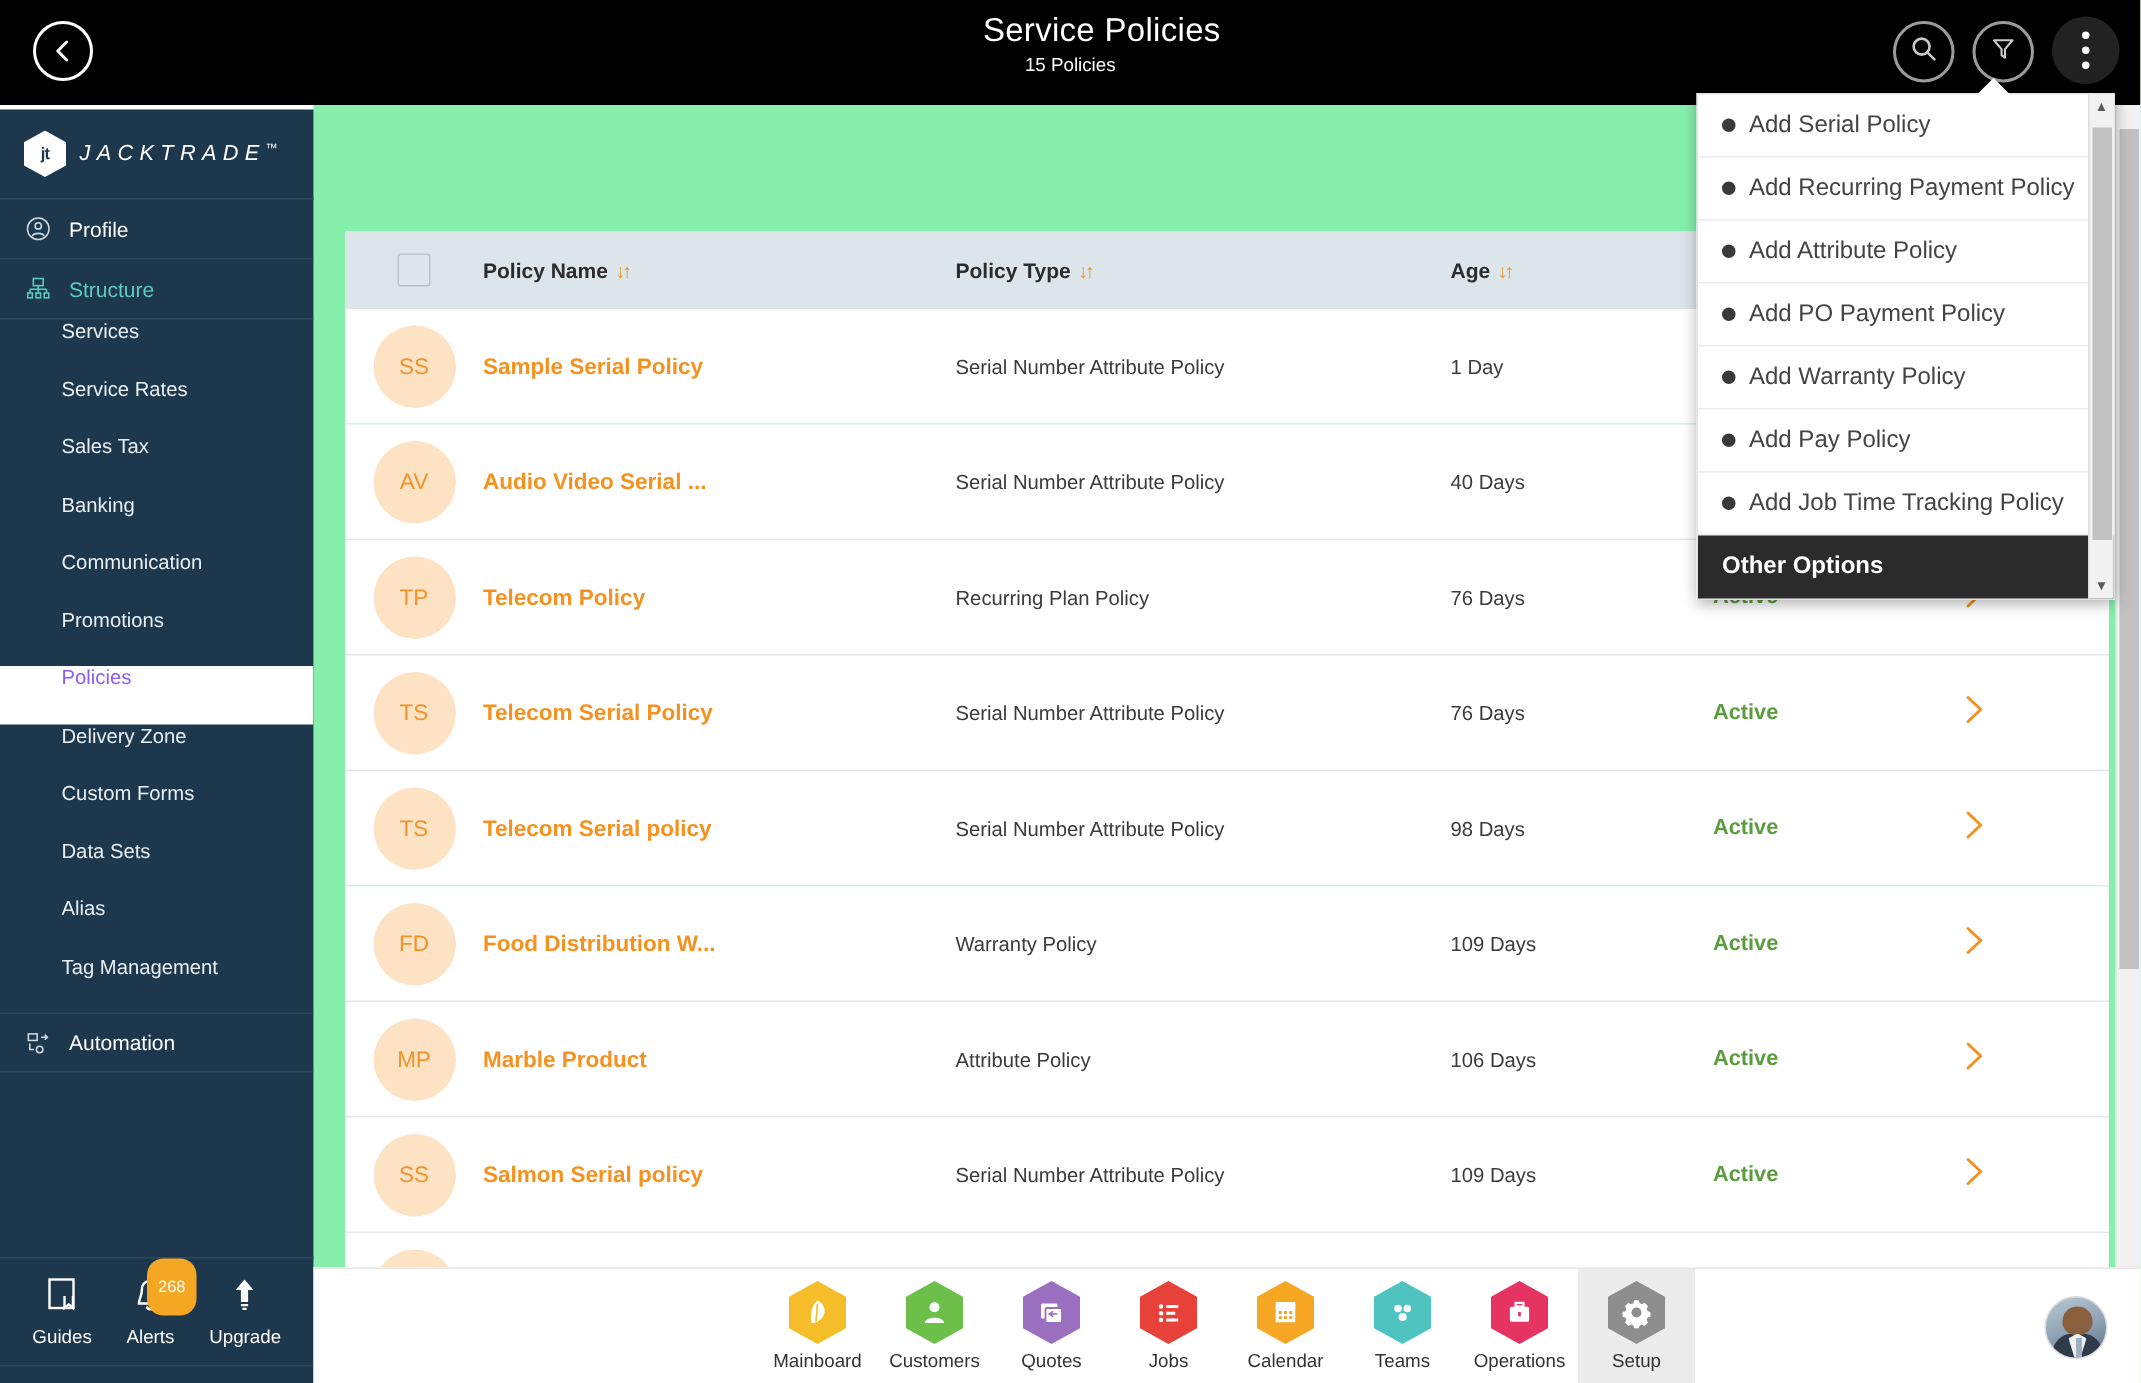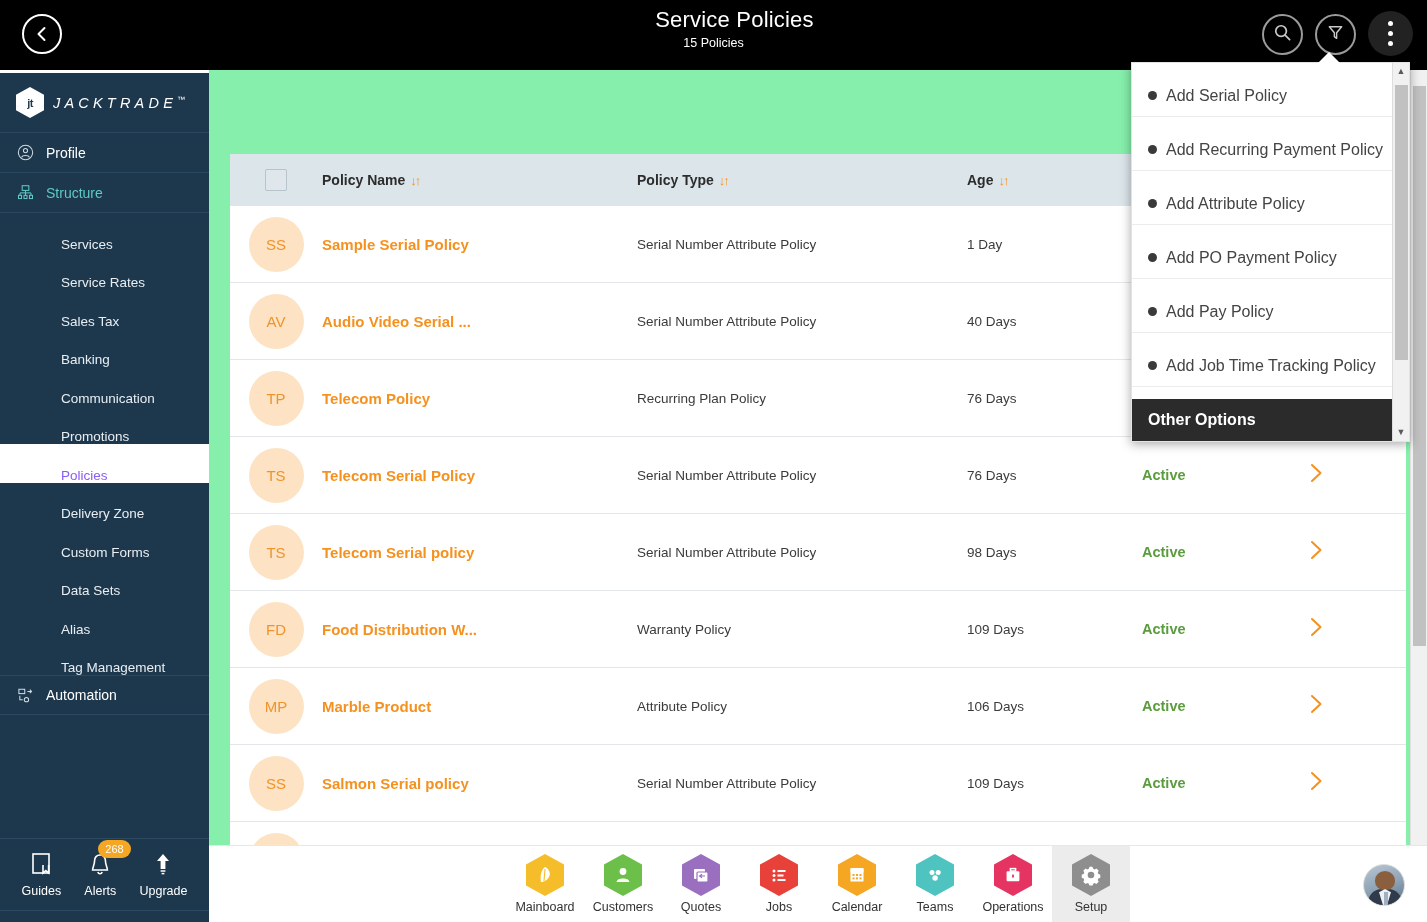--- a/index.html
+++ b/index.html
@@ -60,38 +60,38 @@
   .brand-name { font-size:14.5px; letter-spacing:4.2px; font-weight:500;font-style:italic; }
   .brand-tm { font-size:8px; vertical-align:super; letter-spacing:0; }
 
   .nav-scroll { flex:1; overflow:hidden; }
   .nav-top {
     display:flex; align-items:center; gap:12px; height:40px; padding-left:16px;
     font-size:14px; cursor:pointer; border-bottom:1px solid #2b4a61;
   }
   .nav-top.teal { color:#5fc9c4; }
   .nav-sub {
-    height:38.5px; display:flex; align-items:flex-end; padding-left:61px;
+    height:38.5px; display:flex; align-items:flex-start; padding-left:41px;
     font-size:13.5px; color:#e8eef2; cursor:pointer; position:relative;
   }
   .nav-sub.active {
     background:#ffffff; color:#8b5cf6; font-weight:400;
   }
   .nav-icn { width:18px; height:18px; display:inline-flex; align-items:center; justify-content:center; }
 
   .side-bottom { border-top:1px solid #2b4a61; }
   .side-quick {
     display:flex; justify-content:space-around; align-items:flex-end;
     padding:10px 10px 12px 10px; border-bottom:1px solid #2b4a61; height:72px;
   }
   .sq { display:flex; flex-direction:column; align-items:center; gap:4px; cursor:pointer; position:relative; }
   .sq-label { font-size:12.5px; color:#fff; }
   .badge {
     position:absolute; top:-12px; left:14px; background:#f5a623; color:#fff;
-    font-size:11px; border-radius:11px; padding:3px 7px; font-weight:500;
+    font-size:11px; border-radius:11px; padding:13px 7px; font-weight:500;
   }
   .side-hexrow { display:flex; justify-content:space-around; align-items:center; padding:14px 8px; }
   .hex-sm {
     width:34px; height:38px; background:#5fc0bd;
     clip-path: polygon(50% 0%, 100% 25%, 100% 75%, 50% 100%, 0% 75%, 0% 25%);
     display:flex; align-items:center; justify-content:center; cursor:pointer;
   }
 
   
   .main {
@@ -145,21 +145,21 @@
     z-index:60; border:1px solid #e3e3e3;
   }
   .menu-caret {
     position:absolute; top:-11px; right:68px; width:0; height:0;
     border-left:12px solid transparent; border-right:12px solid transparent;
     border-bottom:12px solid #fff;
   }
   .menu-list { position:relative; }
   .menu-item {
     display:flex; align-items:center; gap:9px; height:42px; padding-left:16px;
-    border-bottom:1px solid #ececec; font-size:16px; color:#444; cursor:pointer; white-space:nowrap;margin-top:12px;
+    border-bottom:1px solid #ececec; font-size:16px; color:#444; cursor:pointer; white-space:nowrap;
   }
   .menu-item .bullet { width:9px; height:9px; border-radius:50%; background:#3a3a3a; flex:none; }
   .menu-item.dark { background:#2b2b2b; color:#fff; font-weight:bold; border-bottom:none; }
   .menu-scroll {
     position:absolute; right:0; top:0; width:17px; height:100%; background:#f1f1f1;
     display:flex; flex-direction:column; justify-content:space-between; align-items:center;
     border-left:1px solid #ddd;
   }
   .ms-arrow { font-size:9px; color:#5a5a5a; line-height:1; padding:4px 0; }
   .ms-thumb { position:absolute; top:22px; left:2px; width:13px; height:275px; background:#c1c1c1; }
@@ -544,20 +544,24 @@
           <span class="bullet"></span>
           <span>Add Recurring Payment Policy</span>
         </div>
         <div class="menu-item">
           <span class="bullet"></span>
           <span>Add Attribute Policy</span>
         </div>
         <div class="menu-item">
           <span class="bullet"></span>
           <span>Add PO Payment Policy</span>
+        </div>
+        <div class="menu-item">
+          <span class="bullet"></span>
+          <span>Add Warranty Policy</span>
         </div>
         <div class="menu-item">
           <span class="bullet"></span>
           <span>Add Pay Policy</span>
         </div>
         <div class="menu-item">
           <span class="bullet"></span>
           <span>Add Job Time Tracking Policy</span>
         </div>
         <div class="menu-item dark">

